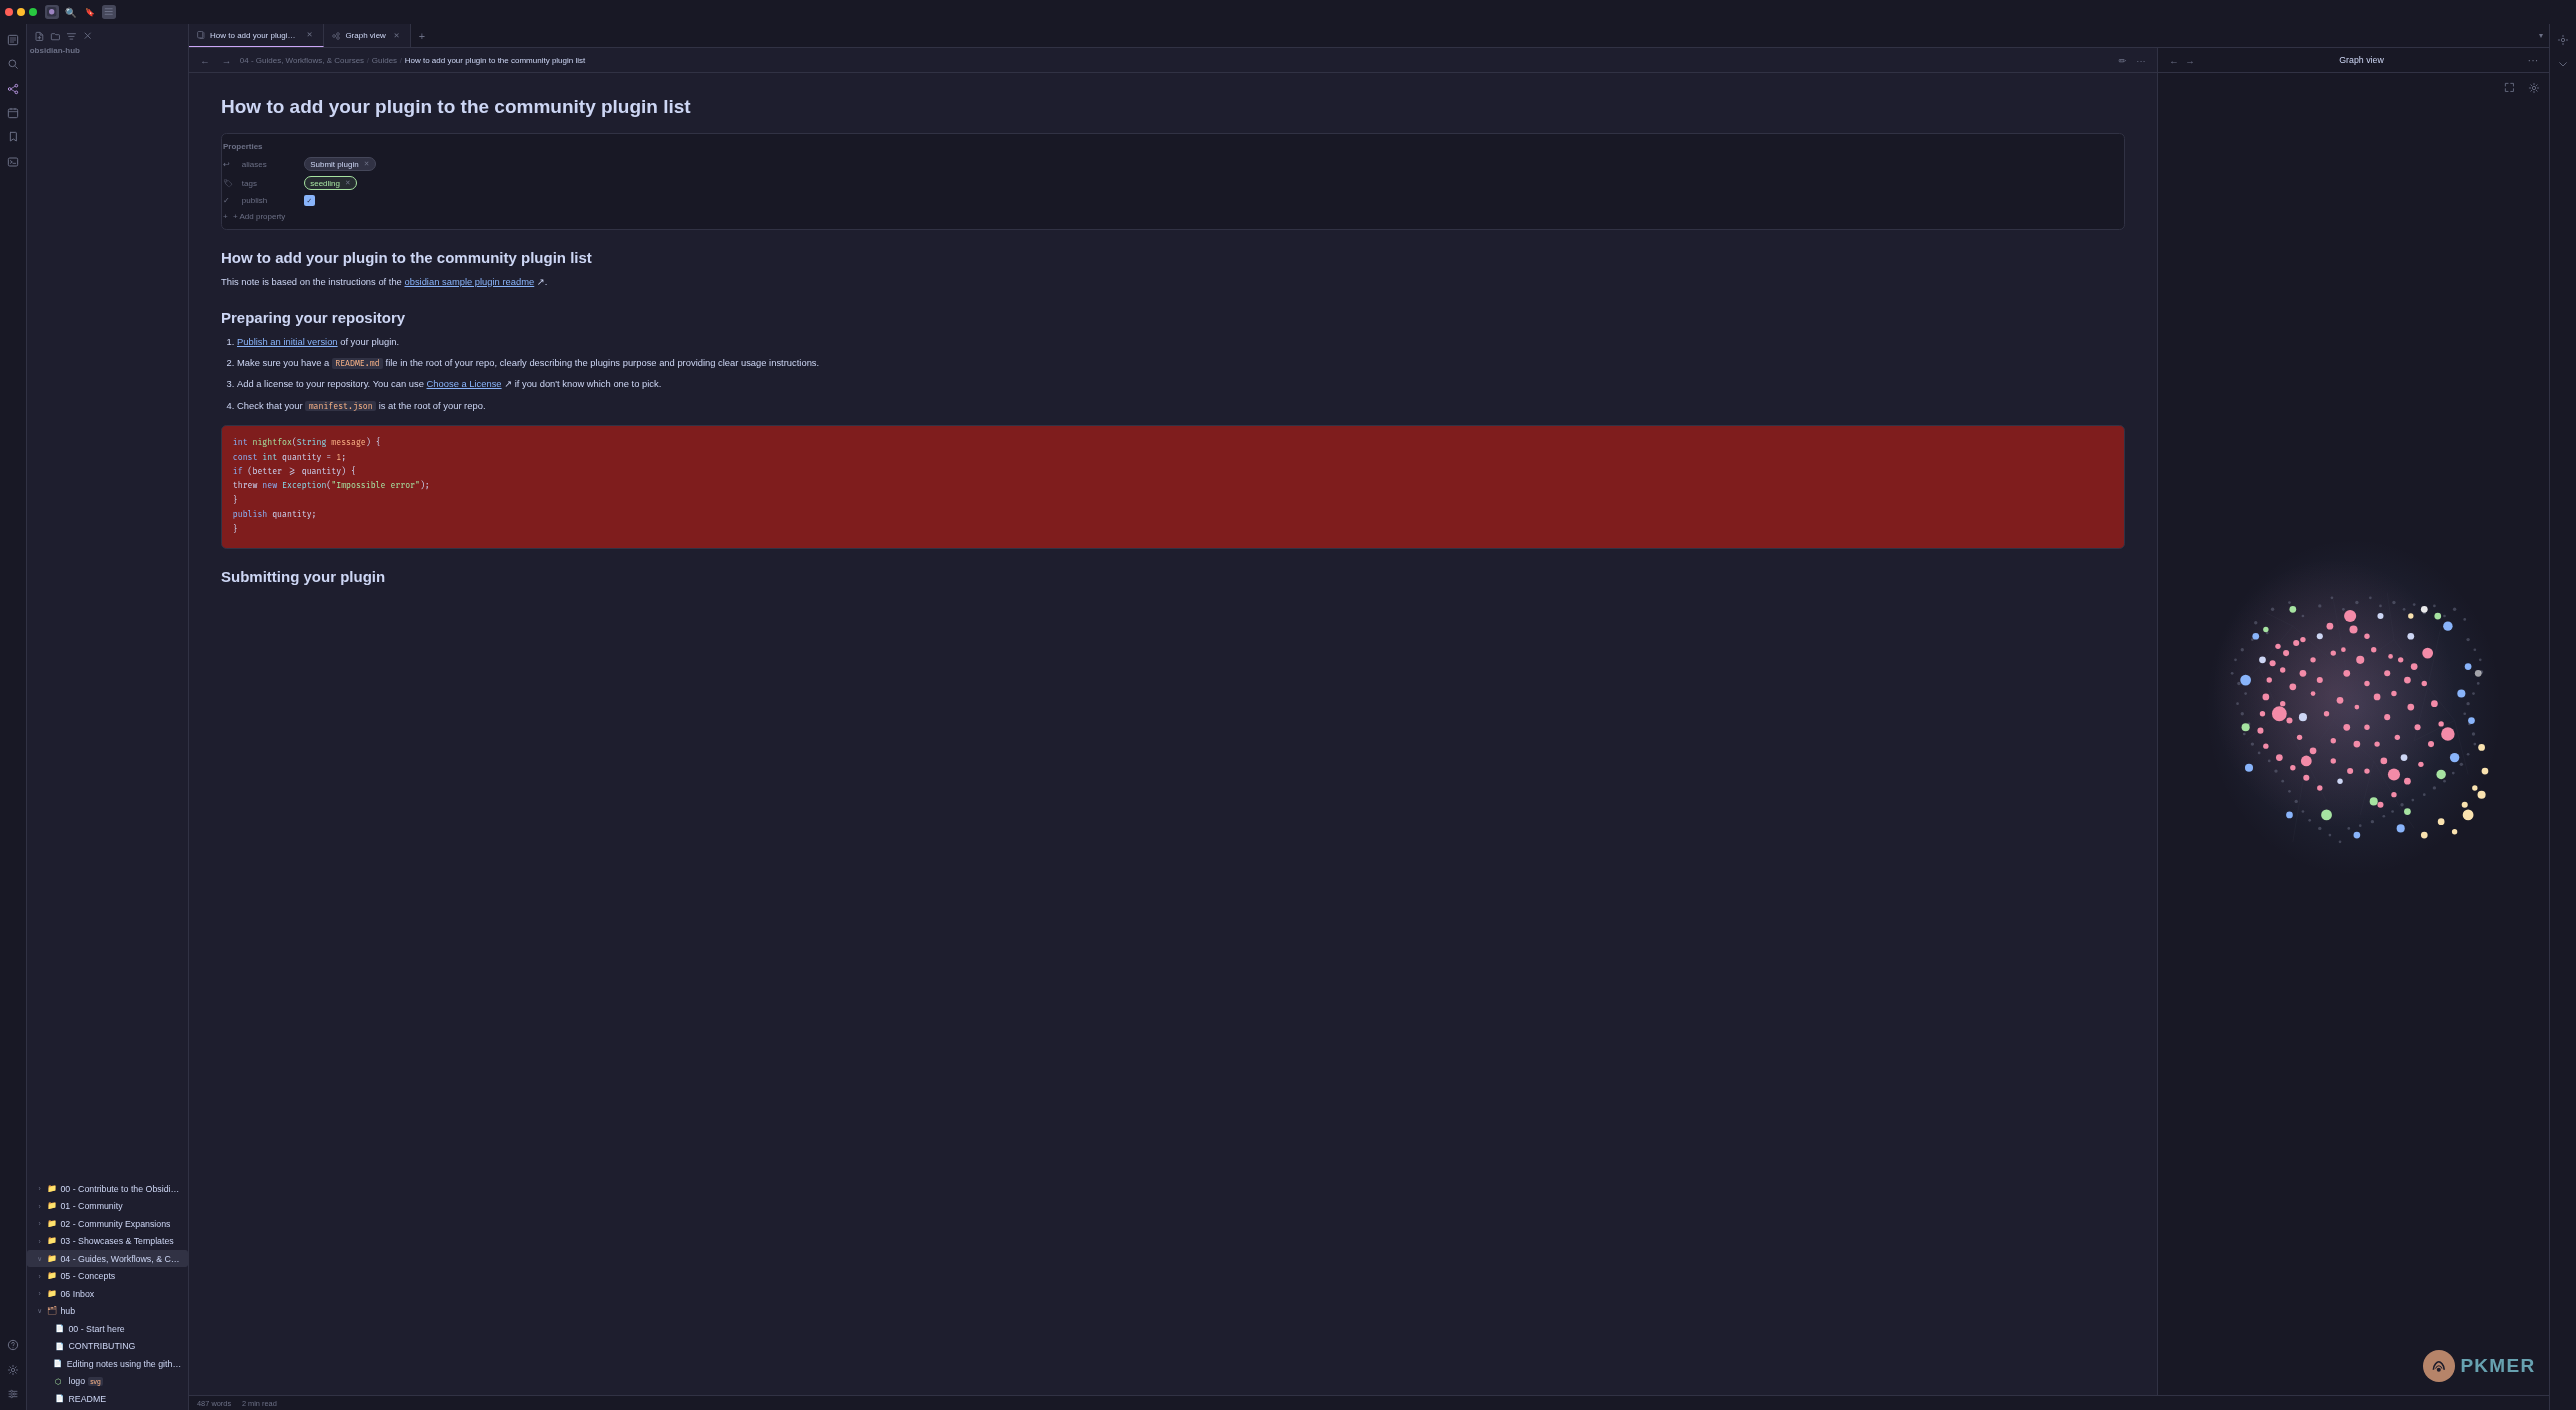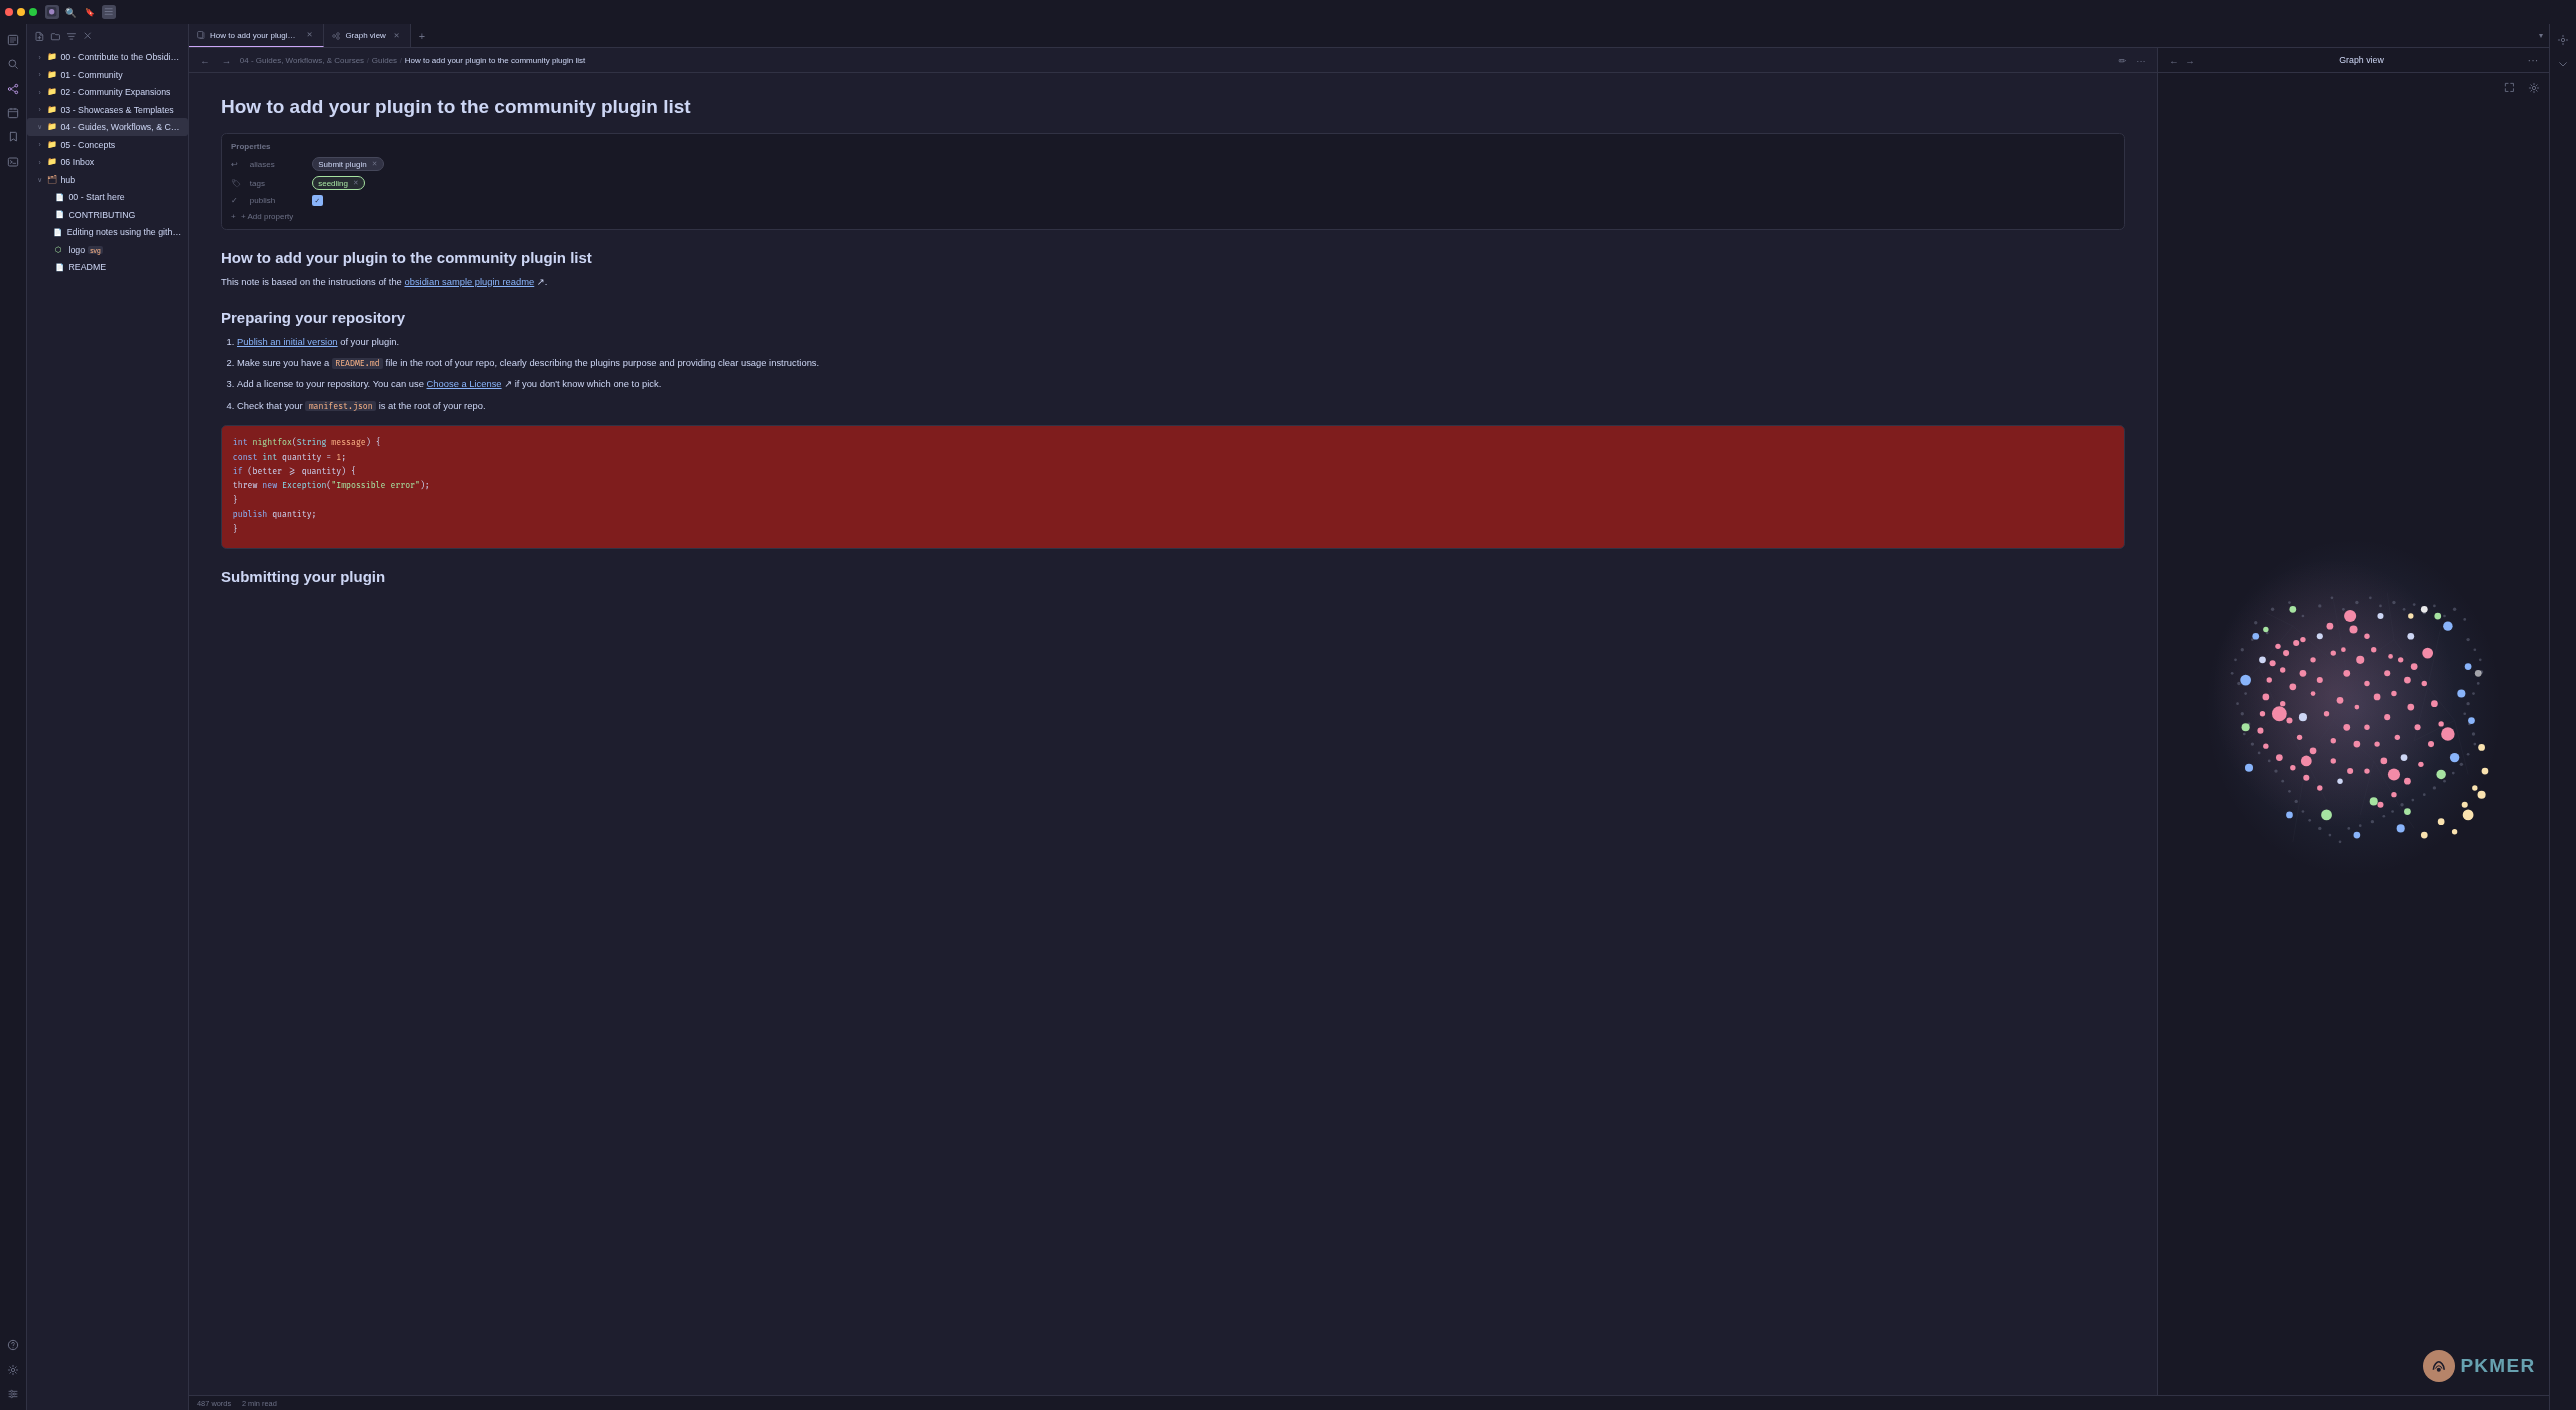--- a/index.html
+++ b/index.html
@@ -295,21 +295,21 @@
     .doc-content h2 {
       font-size: 15px;
       font-weight: 600;
       color: #cdd6f4;
       margin: 19px 0 8px 0;
     }
     .properties-section {
       background: #181825;
       border: 0.7px solid #313244;
       border-radius: 5.4px;
-      padding: 8px 9px;
+      padding: 8px 1px;
       margin-bottom: 16px;
     }
     .properties-title {
       font-size: 8px;
       color: #6c7086;
       font-weight: 600;
       margin-bottom: 6.7px;
     }
     .property-row {
       display: flex;
@@ -616,20 +616,21 @@
           <path d="M2 4h12M4 8h8M6 12h4" stroke="#6c7086" stroke-width="1.3" stroke-linecap="round"></path>
         </svg>
       </div>
       <div class="sidebar-header-icon">
         <svg width="9.4" height="9.4" viewBox="0 0 14 14" fill="none">
           <path d="M3 3l8 8M11 3l-8 8" stroke="#6c7086" stroke-width="1.3" stroke-linecap="round"></path>
         </svg>
       </div>
     </div>
 
+    <div class="sidebar-title">obsidian-hub</div>
 
     <div class="sidebar-tree">
 
       <div class="tree-item">
         <span class="chevron">›</span>
         <span class="folder-icon">📁</span>
         <span class="tree-item-label">00 - Contribute to the Obsidian Hub</span>
       </div>
 
       <div class="tree-item">

